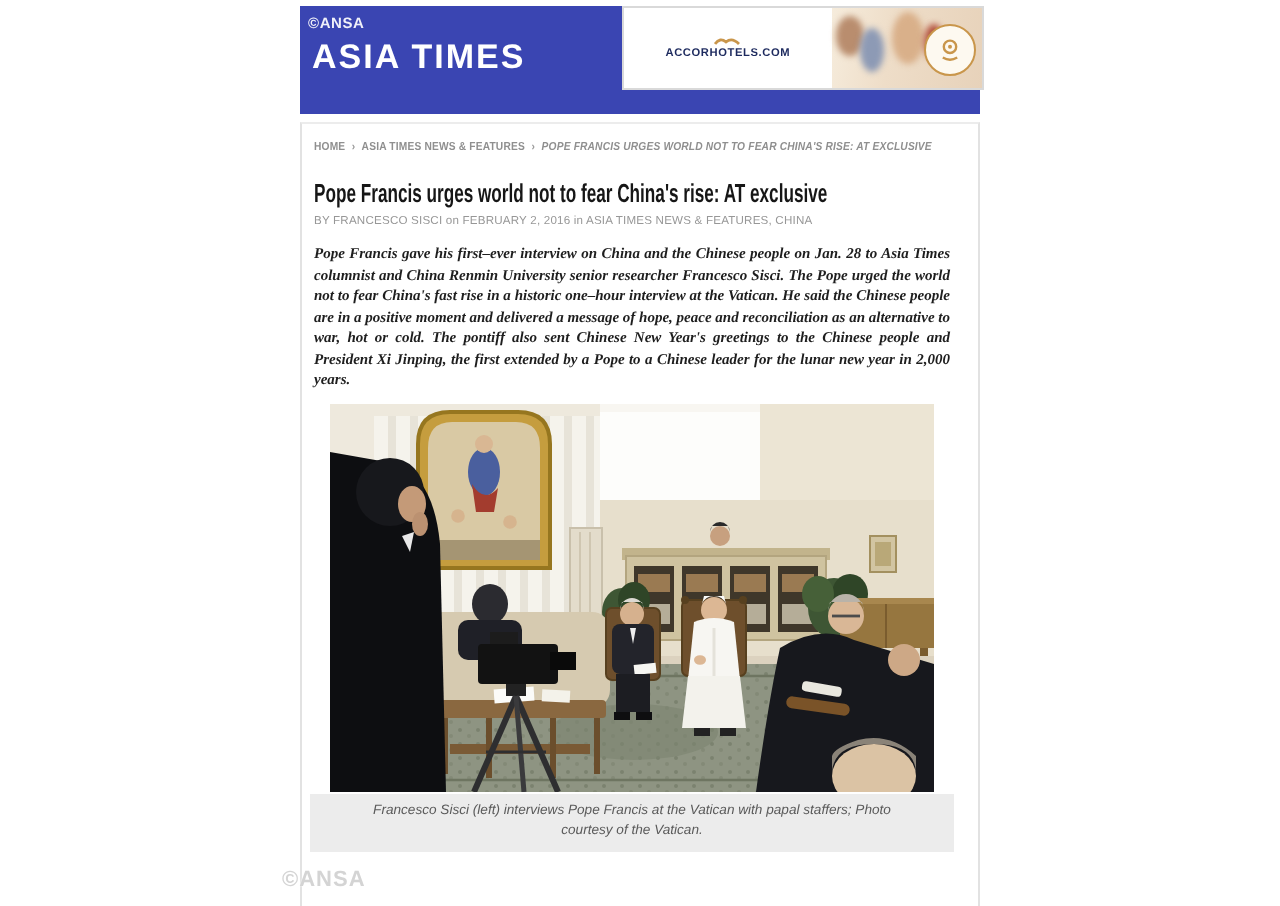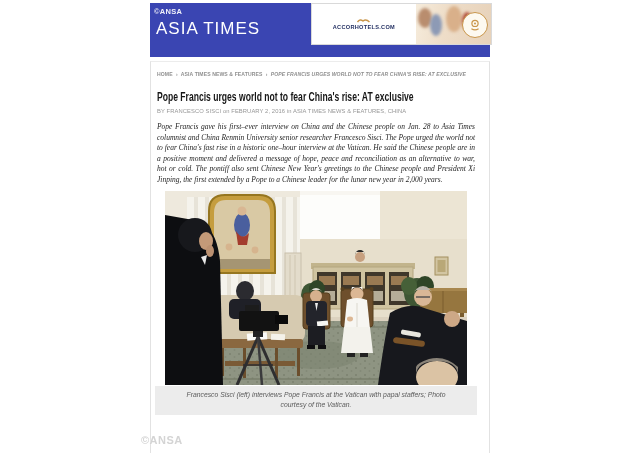--- a/index.html
+++ b/index.html
@@ -6,21 +6,21 @@
   html,body { width:640px; height:453px; background:#ffffff; overflow:hidden;
               font-family:"Liberation Sans", sans-serif; }
   .page { position:relative; width:524px; height:453px; background:#fff; }
 
   .content-col { position:absolute; left:150px; top:0; width:340px; height:453px; }
 
   
   .site-header { position:relative; margin-top:3px; height:54px; background:#3a45b2; }
   .ansa-top { position:absolute; left:4px; top:4px; font-size:7.5px; font-weight:bold;
               color:rgba(255,255,255,.92); letter-spacing:.3px; }
-  .logo { position:absolute; left:6px; top:16px; color:#ffffff; font-weight:normal;
+  .logo { position:absolute; left:6px; top:16px; color:#ffffff; font-weight:bold;
           font-size:17px; letter-spacing:1px; white-space:nowrap; }
 
   .ad-banner { position:absolute; top:0; right:-2px; width:181px; height:42px;
                background:#ffffff; border:1px solid #d9d9d9; display:flex; overflow:hidden; }
   .ad-brand { width:58%; display:flex; flex-direction:column; align-items:center;
               justify-content:center; gap:1px; }
   .ad-brand-text { font-size:5.6px; font-weight:bold; color:#1d2a5e; letter-spacing:.3px;
                    white-space:nowrap; }
   .ad-photo { position:relative; flex:1; background:linear-gradient(100deg,#f6ecdc 0%,#eeddc8 40%,#e7d2ba 100%); }
   .blob { position:absolute; border-radius:50%; filter:blur(1.5px); }
@@ -41,21 +41,21 @@
                 transform:scaleX(.88); transform-origin:0 50%; font-weight:bold; }
   .breadcrumb .sep { margin:0 2px; color:#9a9a9a; }
   .breadcrumb .crumb-last { font-style:italic; }
 
   .headline { margin-top:12px; font-size:13px; font-weight:bold; color:#161616;
               white-space:nowrap; transform:scaleX(.66); transform-origin:0 50%; }
   .byline { margin-top:4px; font-size:5.8px; color:#979797; white-space:nowrap;
             letter-spacing:.1px; }
 
   .body-copy { margin-top:8px; font-family:"Liberation Serif", serif; font-style:italic;
-               font-weight:normal; font-size:7.5px; line-height:1.4; color:#1e1e1e;
+               font-weight:bold; font-size:7.5px; line-height:1.4; color:#1e1e1e;
                text-align:justify; }
   .body-copy p { margin-bottom:6px; }
 
   
   .figure { margin-top:4px; display:flex; flex-direction:column; align-items:center; }
   .photo { width:302px; height:194px; position:relative; background:#d8d0c0; overflow:hidden; }
   .photo svg { display:block; }
   .caption-box { width:322px; background:#ececec; padding:4px 24px 5px 24px; margin-top:1px; }
   .caption { font-size:6.8px; line-height:1.5; font-style:italic; color:#5a5a5a;
              text-align:center; }

